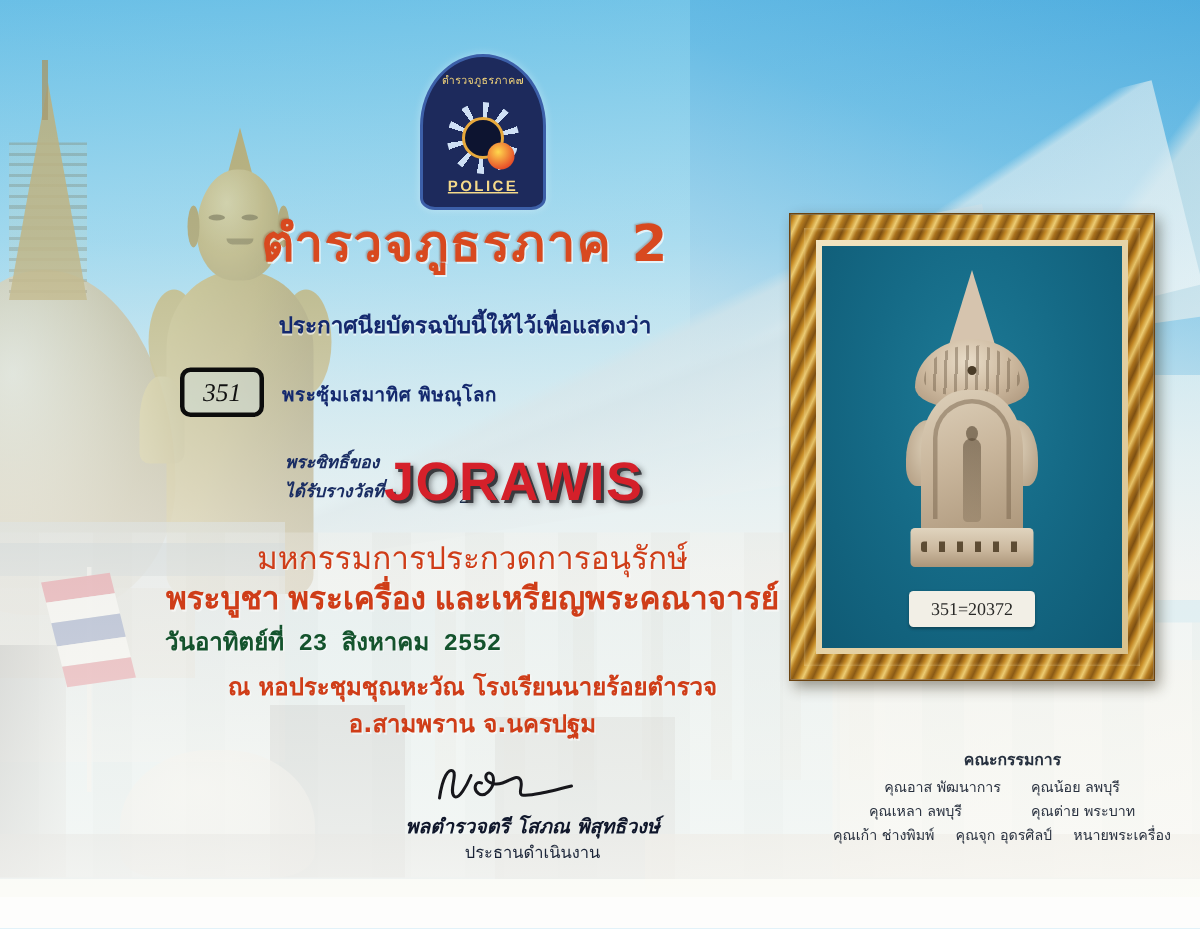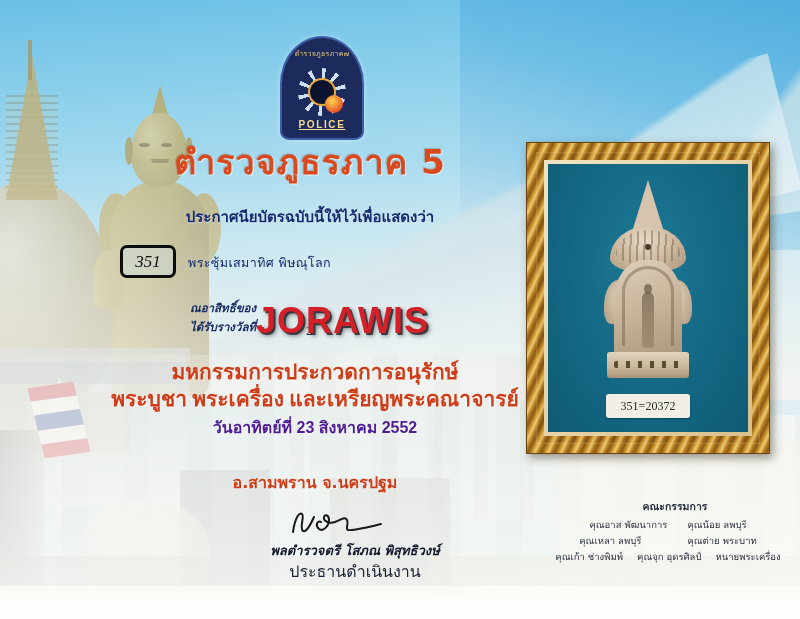--- a/index.html
+++ b/index.html
@@ -287,21 +287,21 @@
     border: 3px solid #0c0c0c;
     border-radius: 7px;
     background: rgba(205,230,240,.35);
     display: flex; align-items: center; justify-content: center;
     font-family: "Liberation Serif", serif;
     font-style: italic; font-size: 17px; color: #111;
   }
   .amulet-name {
     position: absolute; left: 188px; top: 253px;
     font-family: "DejaVu Sans", sans-serif;
-    font-size: 12.5px; font-weight: normal; color: #14296e;
+    font-size: 12.5px; font-weight: bold; color: #14296e;
     letter-spacing: .4px;
   }
 
   .owner-label {
     position: absolute; left: 190px; top: 299px;
     font-family: "DejaVu Sans", sans-serif;
     font-size: 11.5px; font-style: italic; font-weight: bold;
     color: #1a2d63;
   }
   .award-label {
@@ -320,35 +320,35 @@
     font-family: "Liberation Sans", sans-serif;
     font-size: 36px; font-weight: bold; letter-spacing: 1px;
     color: #d5202a;
     text-shadow: 2px 2px 0 rgba(40,40,45,.85), 3px 3px 4px rgba(0,0,0,.45);
   }
 
   .ev1 {
     position: absolute; left: 100px; top: 355px; width: 430px;
     text-align: center;
     font-family: "DejaVu Sans", sans-serif;
+    font-size: 21px; font-weight: normal; color: #cf3d18;
+    text-shadow: 1px 1px 0 rgba(255,255,255,.55);
+  }
+  .ev2 {
+    position: absolute; left: 92px; top: 382px; width: 446px;
+    text-align: center;
+    font-family: Liberation Sans, sans-serif;
     font-size: 21px; font-weight: bold; color: #cf3d18;
     text-shadow: 1px 1px 0 rgba(255,255,255,.55);
   }
-  .ev2 {
-    position: absolute; left: 92px; top: 382px; width: 446px;
-    text-align: center;
-    font-family: Liberation Serif, serif;
-    font-size: 21px; font-weight: bold; color: #cf3d18;
-    text-shadow: 1px 1px 0 rgba(255,255,255,.55);
-  }
   .ev3 {
     position: absolute; left: 110px; top: 415px; width: 410px;
-    text-align: center;
-    font-family: Liberation Sans, sans-serif;
-    font-size: 16px; font-weight: bold; color: #4c1d95;
+    text-align: left;
+    font-family: Liberation Mono, monospace;
+    font-size: 16px; font-weight: bold; color: #14532d;
     text-shadow: 1px 1px 0 rgba(255,255,255,.5);
   }
   .ev4 {
     position: absolute; left: 100px; top: 445px; width: 430px;
     text-align: center;
     font-family: "DejaVu Sans", sans-serif;
     font-size: 16px; font-weight: bold; color: #cf3d18;
     text-shadow: 1px 1px 0 rgba(255,255,255,.5);
   }
   .ev5 {
@@ -366,21 +366,21 @@
   .sig-name {
     position: absolute; left: 210px; top: 540px; width: 290px;
     text-align: center;
     font-family: "DejaVu Sans", sans-serif;
     font-size: 13px; font-weight: bold; color: #10172b; font-style: italic;
   }
   .sig-role {
     position: absolute; left: 210px; top: 559px; width: 290px;
     text-align: center;
     font-family: "DejaVu Sans", sans-serif;
-    font-size: 16px; color: #1b2438;
+    font-size: 11px; color: #1b2438;
   }
 
   
   .comm-title {
     position: absolute; left: 600px; top: 498px; width: 150px;
     text-align: center;
     font-family: "DejaVu Sans", sans-serif;
     font-size: 10.5px; font-weight: bold; color: #26303f;
   }
   .comm-row {
@@ -570,34 +570,35 @@
     <div class="badge-thai">ตำรวจภูธรภาค๗</div>
     <div class="badge-star">
       <div class="badge-star-burst"></div>
       <div class="badge-ring">
         <div class="badge-center"></div>
       </div>
     </div>
     <div class="badge-police">POLICE</div>
   </div>
 
-  <div class="title">ตำรวจภูธรภาค 5</div>
+  <div class="title">ตำรวจภูธรภาค 2</div>
   <div class="subtitle">ประกาศนียบัตรฉบับนี้ให้ไว้เพื่อแสดงว่า</div>
 
   <div class="num-box">351</div>
   <div class="amulet-name">พระซุ้มเสมาทิศ พิษณุโลก</div>
 
-  <div class="owner-label">ณอาสิทธิ์ของ</div>
+  <div class="owner-label">พระซิทธิ์ของ</div>
   <div class="award-label">ได้รับรางวัลที่</div>
   <div class="award-num">2</div>
   <div class="watermark">JORAWIS</div>
 
   <div class="ev1">มหกรรมการประกวดการอนุรักษ์</div>
   <div class="ev2">พระบูชา พระเครื่อง และเหรียญพระคณาจารย์</div>
   <div class="ev3">วันอาทิตย์ที่ 23 สิงหาคม 2552</div>
+  <div class="ev4">ณ หอประชุมชุณหะวัณ โรงเรียนนายร้อยตำรวจ</div>
   <div class="ev5">อ.สามพราน จ.นครปฐม</div>
 
   <svg class="sig-svg" viewBox="0 0 110 30">
     <path d="M8 24 C10 10, 14 4, 17 6 C20 8, 14 20, 18 23 C21 25, 26 16, 29 9" stroke="#17171c" stroke-width="2" fill="none" stroke-linecap="round"></path>
     <path d="M36 14 C32 12, 30 18, 34 21 C38 24, 44 18, 44 12 C44 7, 40 6, 39 9
              C38 13, 44 16, 50 14 C56 12, 60 8, 62 12 C64 16, 60 21, 63 22
              C68 23, 80 20, 96 16" stroke="#17171c" stroke-width="2" fill="none" stroke-linecap="round"></path>
   </svg>
   <div class="sig-name">พลตำรวจตรี โสภณ พิสุทธิวงษ์</div>
   <div class="sig-role">ประธานดำเนินงาน</div>

